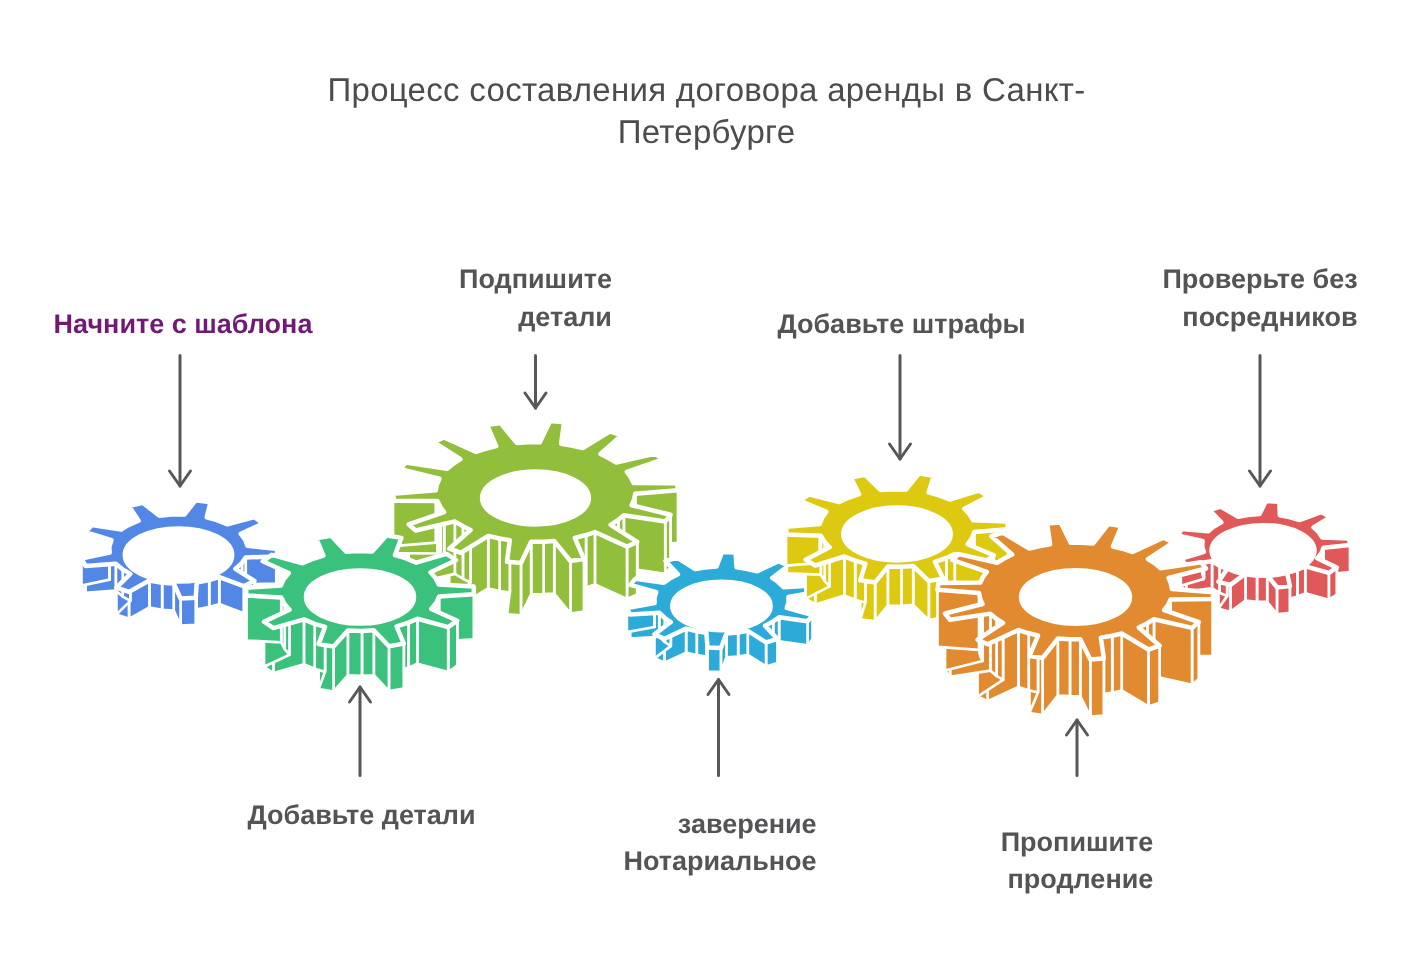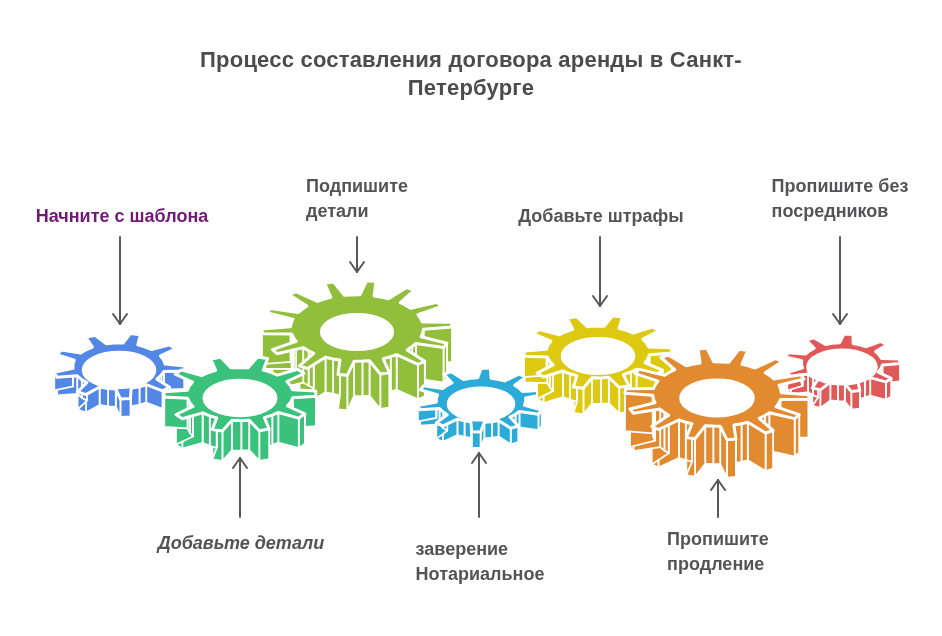--- a/index.html
+++ b/index.html
@@ -4,27 +4,27 @@
 <style>
   html,body{margin:0;padding:0;}
   body{
     width:942px;height:636px;position:relative;overflow:hidden;
     background:#ffffff;
     font-family:"Liberation Sans","DejaVu Sans",sans-serif;
   }
   .title{
     position:absolute;left:50%;top:46px;transform:translateX(-50%);
     width:600px;text-align:center;
-    font-size:22px;line-height:28px;font-weight:bold;
+    font-size:22px;line-height:28px;font-weight:normal;
     color:#4c4c4e;letter-spacing:.2px;
   }
   #scene{position:absolute;left:0;top:0;width:942px;height:636px;}
   .label{
     position:absolute;transform:translateX(-50%);
-    text-align:left;white-space:nowrap;
+    text-align:right;white-space:nowrap;
     font-size:18px;line-height:25px;font-weight:600;color:#545457;
   }
   .label span{display:block;}
 </style>
 </head>
 <body style="background: rgb(255, 255, 255);">
 
 <div class="title" style="color: rgb(76, 76, 78);">Процесс составления договора аренды в Санкт-Петербурге</div>
 
 <svg id="scene" xmlns="http://www.w3.org/2000/svg" viewBox="0 0 942 636">
@@ -282,35 +282,35 @@
     <g stroke="#58585a" stroke-width="2" fill="none" stroke-linecap="round" stroke-linejoin="round">
       <line x1="840" y1="237" x2="840" y2="324"></line>
       <path d="M833,314L840,324L847,314"></path>
     </g>
   </svg>
 
 <div>
   <div class="label" style="left: 122px; top: 204px; color: #701a75;">
     <span>Начните с шаблона</span>
   </div>
-  <div class="label" style="left: 241px; top: 531px; color: rgb(84, 84, 87); font-style: italic;">
+  <div class="label" style="left: 241px; top: 531px; color: rgb(84, 84, 87);">
     <span>Добавьте детали</span>
   </div>
   <div class="label" style="left: 357px; top: 174px; color: rgb(84, 84, 87);">
     <span>Подпишите</span>
     <span>детали</span>
   </div>
   <div class="label" style="left: 480px; top: 537px; color: rgb(84, 84, 87);">
     <span>заверение</span>
     <span>Нотариальное</span>
   </div>
   <div class="label" style="left: 601px; top: 204px; color: rgb(84, 84, 87);">
     <span>Добавьте штрафы</span>
   </div>
-  <div class="label" style="left: 718px; top: 527px; color: rgb(84, 84, 87);">
+  <div class="label" style="left: 718px; top: 549px; color: rgb(84, 84, 87);">
     <span>Пропишите</span>
     <span>продление</span>
   </div>
   <div class="label" style="left: 840px; top: 174px; color: rgb(84, 84, 87);">
-    <span>Пропишите без</span>
+    <span>Проверьте без</span>
     <span>посредников</span>
   </div>
 </div>
 
 </body></html>

